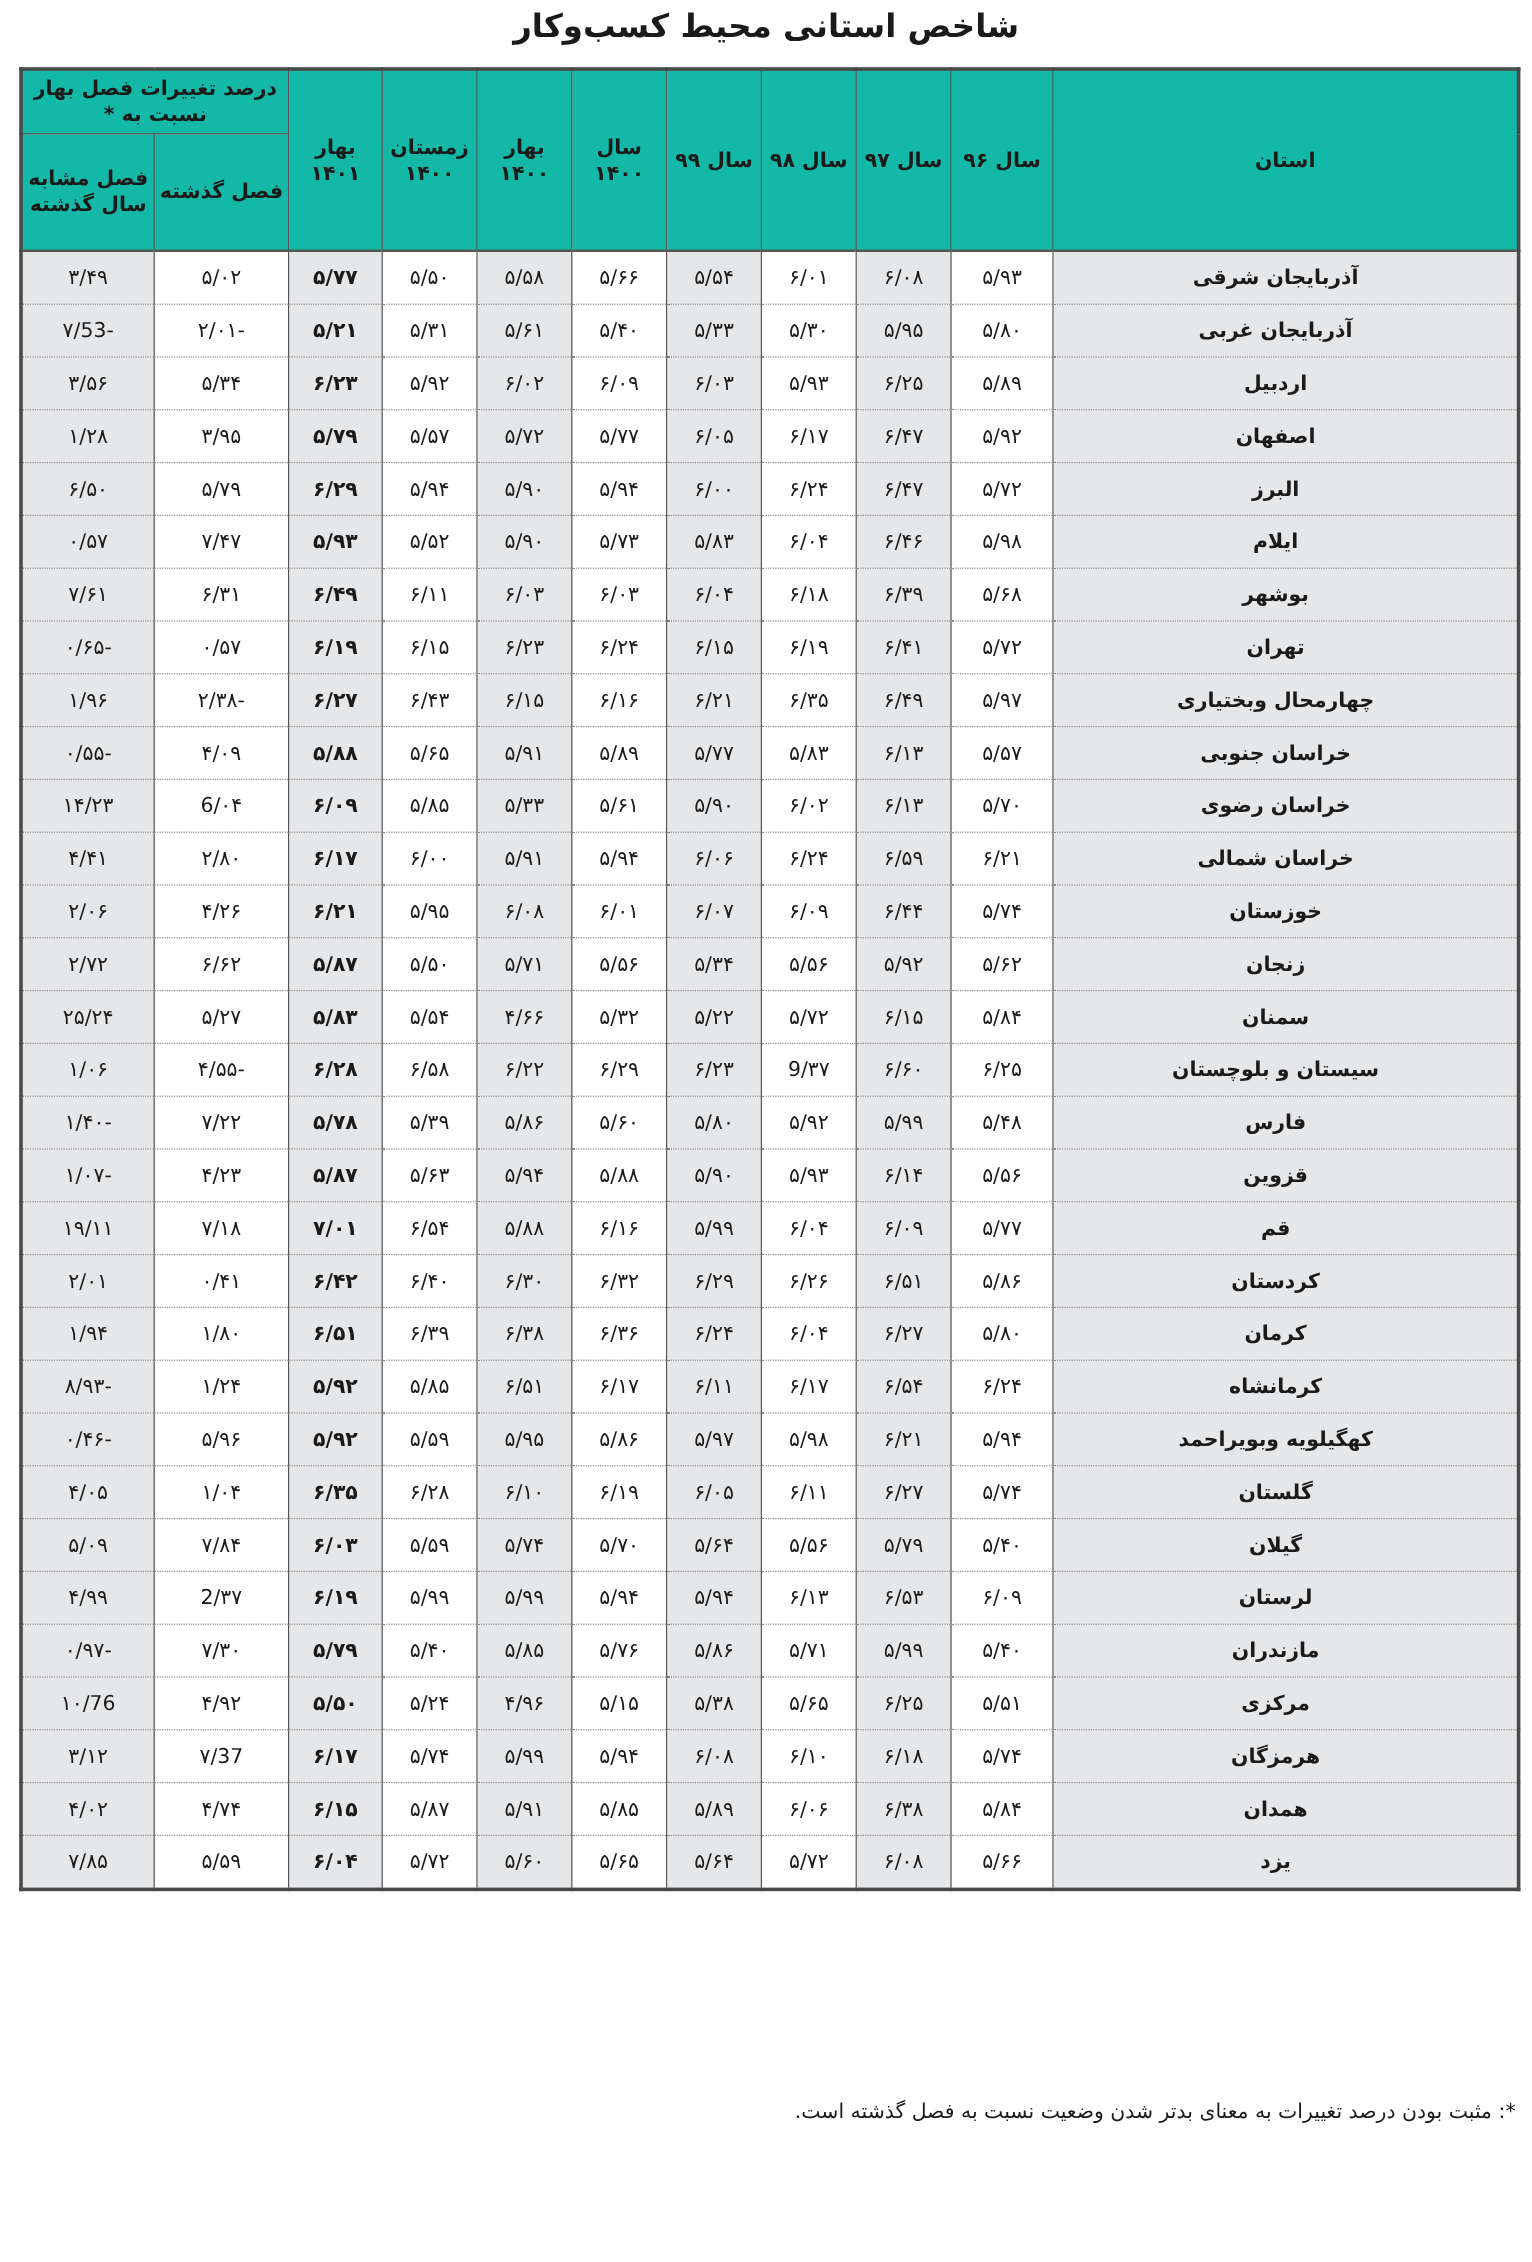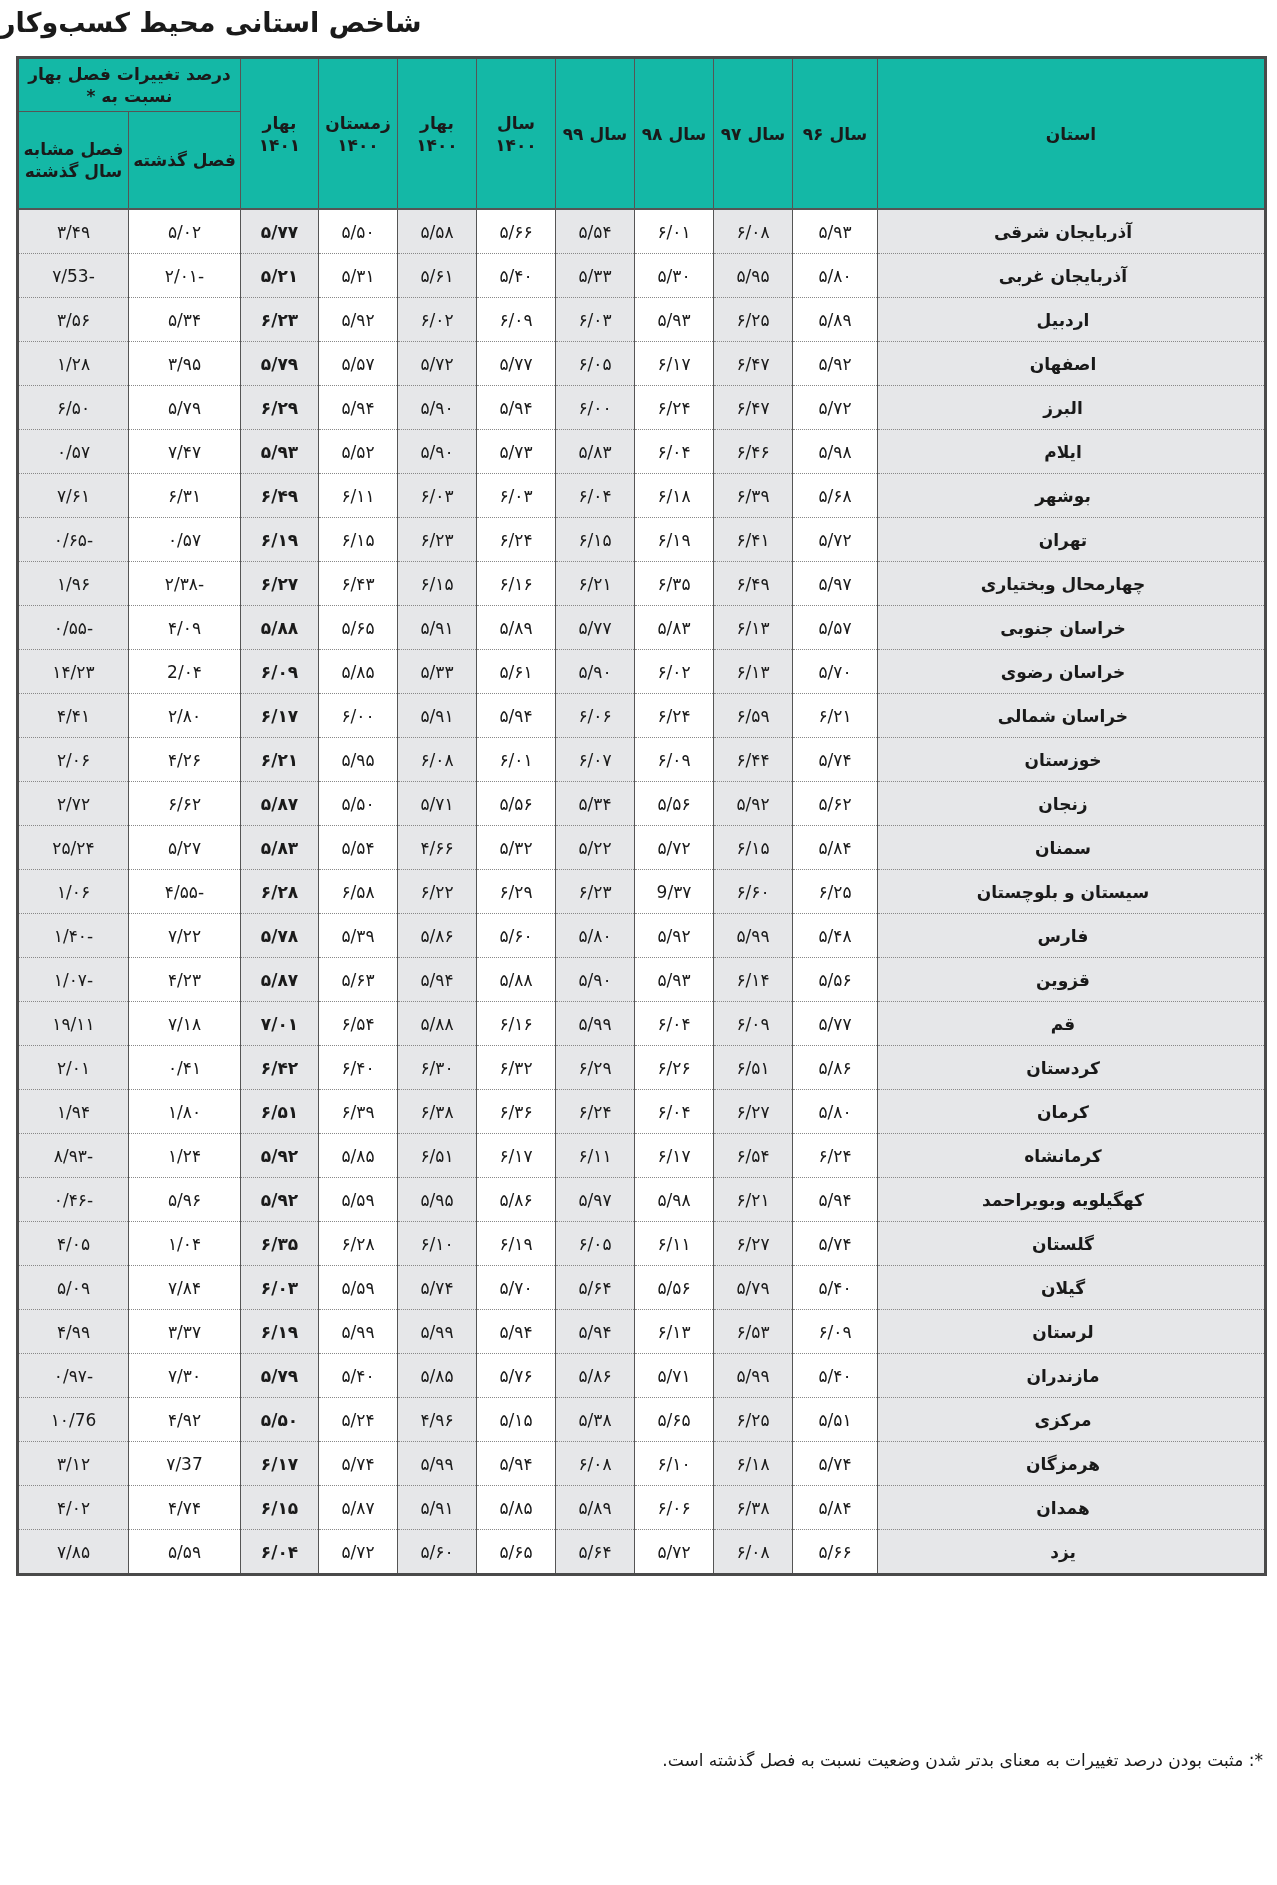--- a/index.html
+++ b/index.html
@@ -1,17 +1,17 @@
 <!DOCTYPE html>
 <html><head>
 <meta charset="utf-8">
 <style>
   html, body { margin:0; padding:0; background:#ffffff; }
   body { width:1277px; height:1885px; position:relative; font-family:"DejaVu Sans", sans-serif; color:#1a1a1a; direction:rtl; }
-  .title { position:absolute; top:6px; left:0; width:1277px; text-align:left; font-size:27px; font-weight:bold; line-height:34px; }
+  .title { position:absolute; top:6px; left:0; width:1277px; text-align:center; font-size:27px; font-weight:bold; line-height:34px; }
   table.grid { position:absolute; top:56px; left:16px; width:1248px; border-collapse:collapse; table-layout:fixed; border:3px solid #4a4a4a; direction:rtl; }
   table.grid th, table.grid td { border-left:1.5px solid #555; border-right:1.5px solid #555; text-align:center; padding:0; }
   table.grid thead th { background:#14b8a6; font-weight:bold; font-size:17px; line-height:22px; border-bottom:2.5px solid #555; }
   table.grid thead th.grp { height:52px; border-bottom:1.5px solid #555; }
   table.grid thead th.sub { height:96px; }
   table.grid tbody td { height:43px; font-size:17px; border-bottom:1px dotted #888; }
   table.grid tbody tr:last-child td { border-bottom:none; }
   td.g, th.g { background:#e6e7e9; }
   td.w { background:#ffffff; }
   td.prov { text-align:center; padding-right:16px !important; font-weight:bold; font-size:17px; }
@@ -189,21 +189,21 @@
       <tr>
         <td class="g prov">خراسان رضوی</td>
         <td class="w">۵/۷۰</td>
         <td class="g">۶/۱۳</td>
         <td class="w">۶/۰۲</td>
         <td class="g">۵/۹۰</td>
         <td class="w">۵/۶۱</td>
         <td class="g">۵/۳۳</td>
         <td class="w">۵/۸۵</td>
         <td class="g bold">۶/۰۹</td>
-        <td class="w">2/۰۴</td>
+        <td class="w">6/۰۴</td>
         <td class="g">۱۴/۲۳</td>
       </tr>
       <tr>
         <td class="g prov">خراسان شمالی</td>
         <td class="w">۶/۲۱</td>
         <td class="g">۶/۵۹</td>
         <td class="w">۶/۲۴</td>
         <td class="g">۶/۰۶</td>
         <td class="w">۵/۹۴</td>
         <td class="g">۵/۹۱</td>
@@ -384,21 +384,21 @@
       <tr>
         <td class="g prov">لرستان</td>
         <td class="w">۶/۰۹</td>
         <td class="g">۶/۵۳</td>
         <td class="w">۶/۱۳</td>
         <td class="g">۵/۹۴</td>
         <td class="w">۵/۹۴</td>
         <td class="g">۵/۹۹</td>
         <td class="w">۵/۹۹</td>
         <td class="g bold">۶/۱۹</td>
-        <td class="w">۳/۳۷</td>
+        <td class="w">2/۳۷</td>
         <td class="g">۴/۹۹</td>
       </tr>
       <tr>
         <td class="g prov">مازندران</td>
         <td class="w">۵/۴۰</td>
         <td class="g">۵/۹۹</td>
         <td class="w">۵/۷۱</td>
         <td class="g">۵/۸۶</td>
         <td class="w">۵/۷۶</td>
         <td class="g">۵/۸۵</td>

